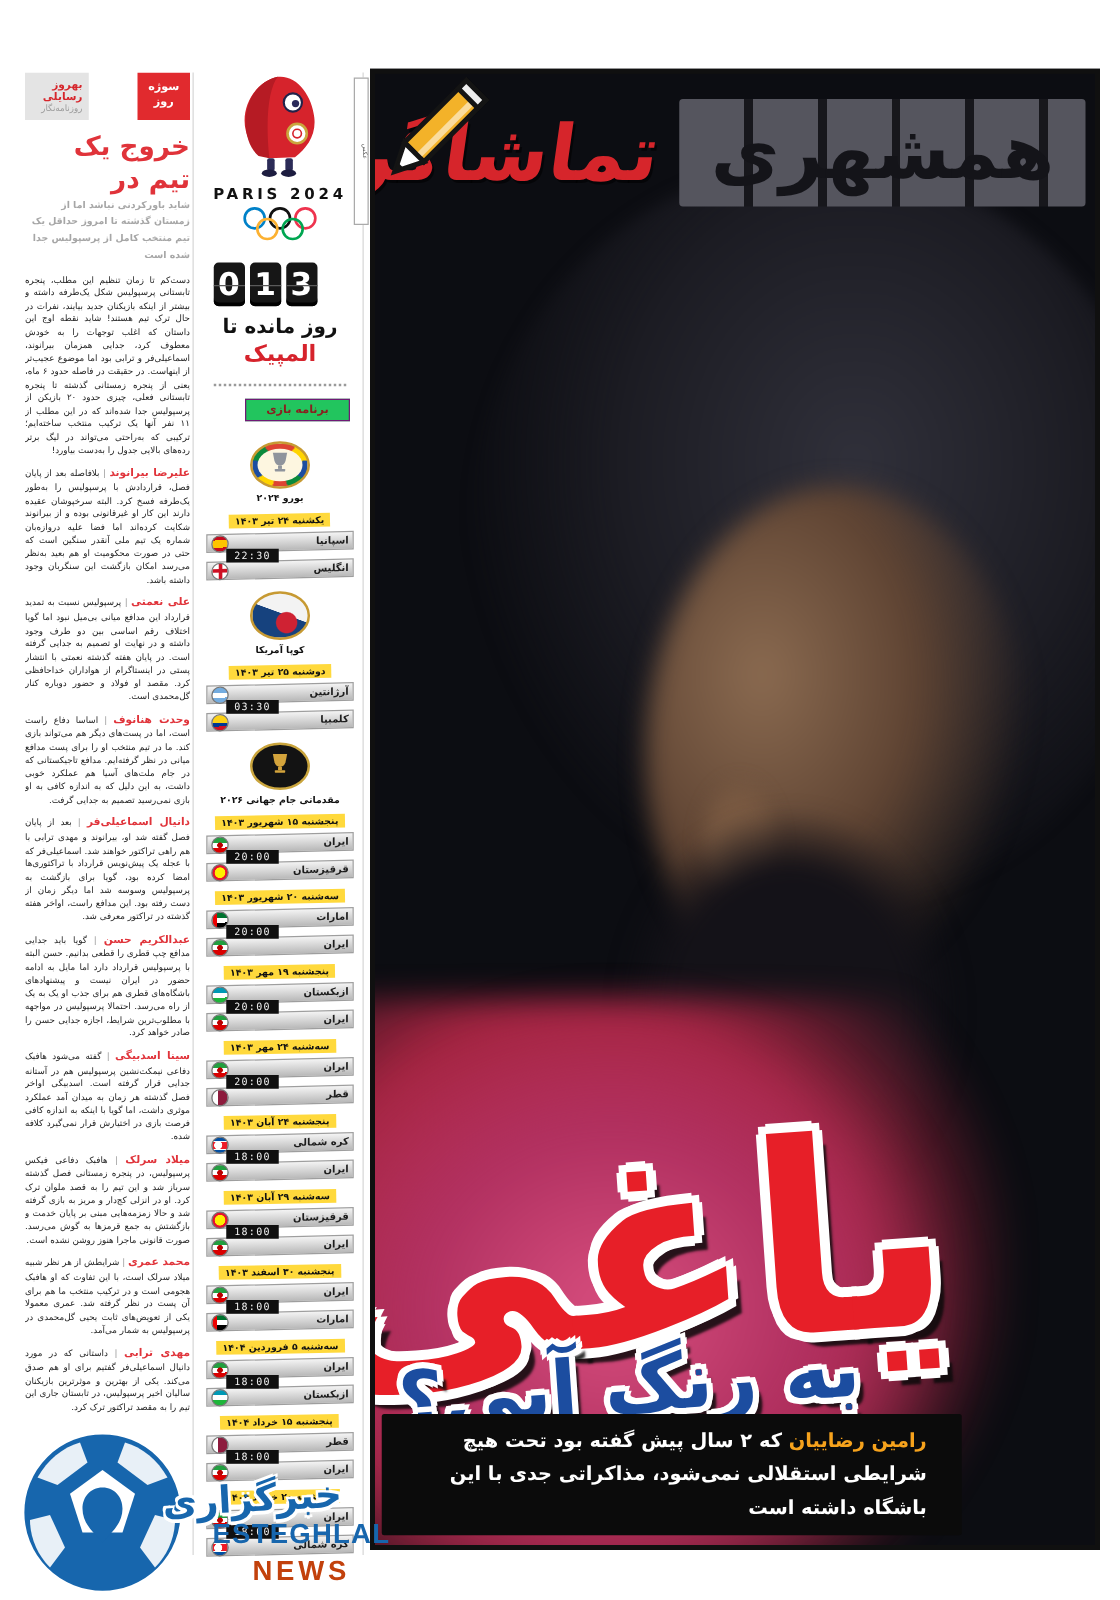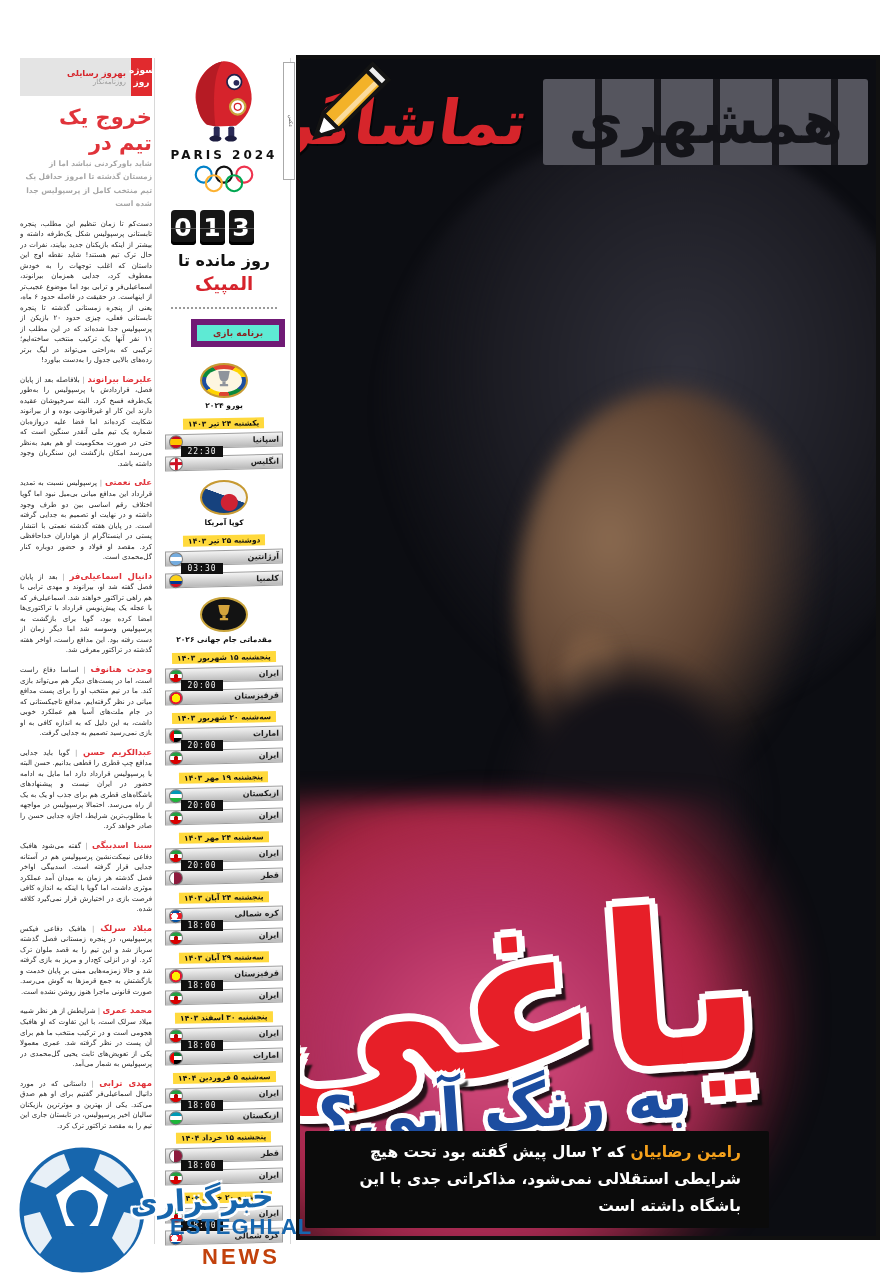--- a/index.html
+++ b/index.html
@@ -50,26 +50,26 @@
       7px 8px 2px rgba(10,10,10,.85);}
   .caption-bar{position:absolute;z-index:5;bottom:8px;left:5px;width:408px;background:#0b0b0b;
     color:#fff;font-size:15.5px;font-weight:bold;line-height:1.75;padding:8px 28px;text-align:right;
     border-radius:2px;}
   .caption-bar .hl{color:#f6a21c;}
   .photo-credit{position:absolute;left:283px;top:62px;width:12px;height:118px;background:#fff;
     border:1px solid #aaa;box-sizing:border-box;writing-mode:vertical-rl;font-size:5px;color:#555;
     text-align:center;letter-spacing:2px;}
   
   .article-col{position:absolute;left:20px;top:58px;width:132px;height:1188px;overflow:hidden;}
-  .byline-box{display:flex;direction:ltr;height:38px;margin-bottom:8px;}
+  .byline-box{display:flex;direction:ltr;height:38px;margin-bottom:8px;gap:39px;}
   .byline-strip{flex:1;background:#e4e4e4;display:flex;flex-direction:column;justify-content:center;
     padding:0 5px;text-align:right;}
   .byline-name{color:#d6252b;font-size:8.5px;font-weight:bold;}
   .byline-role{color:#9b9b9b;font-size:7px;}
-  .kicker-box{width:21px;background:#e12a2e;color:#fff;font-size:9px;font-weight:bold;
+  .kicker-box{width:42px;background:#e12a2e;color:#fff;font-size:9px;font-weight:bold;
     display:flex;align-items:center;justify-content:center;text-align:center;line-height:1.3;}
   .lead-head1{color:#e0333a;font-size:21px;font-weight:900;line-height:1.25;}
   .lead-head2{color:#e0333a;font-size:46px;font-weight:900;text-align:center;line-height:1.15;margin-bottom:10px;}
   .lead-par{color:#a6a6a6;font-size:7.5px;font-weight:bold;text-align:right;line-height:1.8;margin-bottom:8px;}
   .body-par{color:#222;font-size:7px;line-height:1.5;text-align:justify;margin:0 0 7px;}
   .sec-head{color:#e0333a;font-weight:900;font-size:8.5px;}
   .sec-sep{color:#999;font-weight:normal;}
   
   .mid-col{position:absolute;left:162px;top:58px;width:124px;height:1188px;display:flex;
     flex-direction:column;align-items:center;}
@@ -77,21 +77,21 @@
   .paris-word{font-size:12px;font-weight:bold;letter-spacing:3px;color:#111;font-family:"DejaVu Sans",sans-serif;margin-top:2px;}
   .rings{margin-top:2px;}
   .flip-row{display:flex;direction:ltr;gap:4px;margin:10px 0 6px;}
   .digit{width:25px;height:35px;background:#161616;color:#fff;border-radius:4px;font-weight:bold;
     font-size:25px;display:flex;align-items:center;justify-content:center;position:relative;
     box-shadow:inset 0 -3px 0 #000;}
   .digit::after{content:'';position:absolute;left:0;right:0;top:50%;height:1px;background:#5a5a5a;}
   .count-l1{font-size:16px;font-weight:900;color:#111;text-align:center;line-height:1.3;}
   .count-l2{font-size:18px;font-weight:900;color:#d6232c;text-align:center;line-height:1.3;}
   .dotted{width:86%;border-top:2px dotted #9a9a9a;margin:12px 0 10px;}
-  .sched-btn{background:#5eead4;border:6px solid #701a75;color:#8a1f1f;font-size:9px;font-weight:900;
+  .sched-btn{background:#22c55e;border:1px solid #701a75;color:#8a1f1f;font-size:9px;font-weight:900;
     padding:3px 16px;margin-bottom:8px;margin-left:28px;}
   .group-logo{width:48px;height:48px;border-radius:50%;margin:8px auto 3px;position:relative;
     display:flex;align-items:center;justify-content:center;box-sizing:border-box;}
   .gl-euro{background:conic-gradient(#d43 0 40deg,#ffd400 40deg 80deg,#1c4da0 80deg 120deg,#0a8a3c 120deg 160deg,#d43 160deg 200deg,#ffd400 200deg 240deg,#1c4da0 240deg 280deg,#0a8a3c 280deg 320deg,#d43 320deg);border:2px solid #c79a33;}
   .gl-euro::before{content:'';position:absolute;inset:4px;border-radius:50%;background:#fdf6e0;}
   .gl-copa{background:radial-gradient(circle at 62% 66%,#cf2233 0 8px,transparent 9px),
            linear-gradient(200deg,#f3f3f3 45%,#16427e 46%);border:2px solid #c79a33;}
   .gl-fifa{background:#131313;border:2px solid #caa53d;}
   .group-logo svg{position:relative;z-index:2;}
   .group-cap{font-size:7.5px;font-weight:900;color:#111;text-align:center;margin-bottom:2px;}
@@ -175,22 +175,22 @@
         <span class="byline-role">روزنامه‌نگار</span>
       </div>
       <div class="kicker-box">سوژه روز</div>
     </div>
     <div class="lead-head1">خروج یک تیم در</div>
     <div class="lead-par">شاید باورکردنی نباشد اما از زمستان گذشته تا امروز حداقل یک تیم منتخب کامل از پرسپولیس جدا شده است</div>
     <p class="body-par">دست‌کم تا زمان تنظیم این مطلب، پنجره تابستانی پرسپولیس شکل یک‌طرفه داشته و بیشتر از اینکه بازیکنان جدید بیایند، نفرات در حال ترک تیم هستند! شاید نقطه اوج این داستان که اغلب توجهات را به خودش معطوف کرد، جدایی همزمان بیرانوند، اسماعیلی‌فر و ترابی بود اما موضوع عجیب‌تر از اینهاست. در حقیقت در فاصله حدود ۶ ماه، یعنی از پنجره زمستانی گذشته تا پنجره تابستانی فعلی، چیزی حدود ۲۰ بازیکن از پرسپولیس جدا شده‌اند که در این مطلب از ۱۱ نفر آنها یک ترکیب منتخب ساخته‌ایم؛ ترکیبی که به‌راحتی می‌تواند در لیگ برتر رده‌های بالایی جدول را به‌دست بیاورد!</p>
 
     <p class="body-par"><span class="sec-head">علیرضا بیرانوند</span> <span class="sec-sep">|</span> <span>بلافاصله بعد از پایان فصل، قراردادش با پرسپولیس را به‌طور یک‌طرفه فسخ کرد. البته سرخپوشان عقیده دارند این کار او غیرقانونی بوده و از بیرانوند شکایت کرده‌اند اما فضا علیه دروازه‌بان شماره یک تیم ملی آنقدر سنگین است که حتی در صورت محکومیت او هم بعید به‌نظر می‌رسد امکان بازگشت این سنگربان وجود داشته باشد.</span></p>
     <p class="body-par"><span class="sec-head">علی نعمتی</span> <span class="sec-sep">|</span> <span>پرسپولیس نسبت به تمدید قرارداد این مدافع میانی بی‌میل نبود اما گویا اختلاف رقم اساسی بین دو طرف وجود داشته و در نهایت او تصمیم به جدایی گرفته است. در پایان هفته گذشته نعمتی با انتشار پستی در اینستاگرام از هواداران خداحافظی کرد. مقصد او فولاد و حضور دوباره کنار گل‌محمدی است.</span></p>
+    <p class="body-par"><span class="sec-head">وحدت هنانوف</span> <span class="sec-sep">|</span> <span>اساسا دفاع راست است، اما در پست‌های دیگر هم می‌تواند بازی کند. ما در تیم منتخب او را برای پست مدافع میانی در نظر گرفته‌ایم. مدافع تاجیکستانی که در جام ملت‌های آسیا هم عملکرد خوبی داشت، به این دلیل که به اندازه کافی به او بازی نمی‌رسید تصمیم به جدایی گرفت.</span></p>
     <p class="body-par"><span class="sec-head">دانیال اسماعیلی‌فر</span> <span class="sec-sep">|</span> <span>بعد از پایان فصل گفته شد او، بیرانوند و مهدی ترابی با هم راهی تراکتور خواهند شد. اسماعیلی‌فر که با عجله یک پیش‌نویس قرارداد با تراکتوری‌ها امضا کرده بود، گویا برای بازگشت به پرسپولیس وسوسه شد اما دیگر زمان از دست رفته بود. این مدافع راست، اواخر هفته گذشته در تراکتور معرفی شد.</span></p>
-    <p class="body-par"><span class="sec-head">وحدت هنانوف</span> <span class="sec-sep">|</span> <span>اساسا دفاع راست است، اما در پست‌های دیگر هم می‌تواند بازی کند. ما در تیم منتخب او را برای پست مدافع میانی در نظر گرفته‌ایم. مدافع تاجیکستانی که در جام ملت‌های آسیا هم عملکرد خوبی داشت، به این دلیل که به اندازه کافی به او بازی نمی‌رسید تصمیم به جدایی گرفت.</span></p>
     <p class="body-par"><span class="sec-head">عبدالکریم حسن</span> <span class="sec-sep">|</span> <span>گویا باید جدایی مدافع چپ قطری را قطعی بدانیم. حسن البته با پرسپولیس قرارداد دارد اما مایل به ادامه حضور در ایران نیست و پیشنهادهای باشگاه‌های قطری هم برای جذب او یک به یک از راه می‌رسد. احتمالا پرسپولیس در مواجهه با مطلوب‌ترین شرایط، اجازه جدایی حسن را صادر خواهد کرد.</span></p>
     <p class="body-par"><span class="sec-head">سینا اسدبیگی</span> <span class="sec-sep">|</span> <span>گفته می‌شود هافبک دفاعی نیمکت‌نشین پرسپولیس هم در آستانه جدایی قرار گرفته است. اسدبیگی اواخر فصل گذشته هر زمان به میدان آمد عملکرد موثری داشت، اما گویا با اینکه به اندازه کافی فرصت بازی در اختیارش قرار نمی‌گیرد کلافه شده.</span></p>
     <p class="body-par"><span class="sec-head">میلاد سرلک</span> <span class="sec-sep">|</span> <span>هافبک دفاعی فیکس پرسپولیس، در پنجره زمستانی فصل گذشته سرباز شد و این تیم را به قصد ملوان ترک کرد. او در انزلی کج‌دار و مریز به بازی گرفته شد و حالا زمزمه‌هایی مبنی بر پایان خدمت و بازگشتش به جمع قرمزها به گوش می‌رسد. صورت قانونی ماجرا هنوز روشن نشده است.</span></p>
     <p class="body-par"><span class="sec-head">محمد عمری</span> <span class="sec-sep">|</span> <span>شرایطش از هر نظر شبیه میلاد سرلک است، با این تفاوت که او هافبک هجومی است و در ترکیب منتخب ما هم برای آن پست در نظر گرفته شد. عمری معمولا یکی از تعویض‌های ثابت یحیی گل‌محمدی در پرسپولیس به شمار می‌آمد.</span></p>
     <p class="body-par"><span class="sec-head">مهدی ترابی</span> <span class="sec-sep">|</span> <span>داستانی که در مورد دانیال اسماعیلی‌فر گفتیم برای او هم صدق می‌کند. یکی از بهترین و موثرترین بازیکنان سالیان اخیر پرسپولیس، در تابستان جاری این تیم را به مقصد تراکتور ترک کرد.</span></p>
 
   </div>
 
   <div class="mid-col">
 

